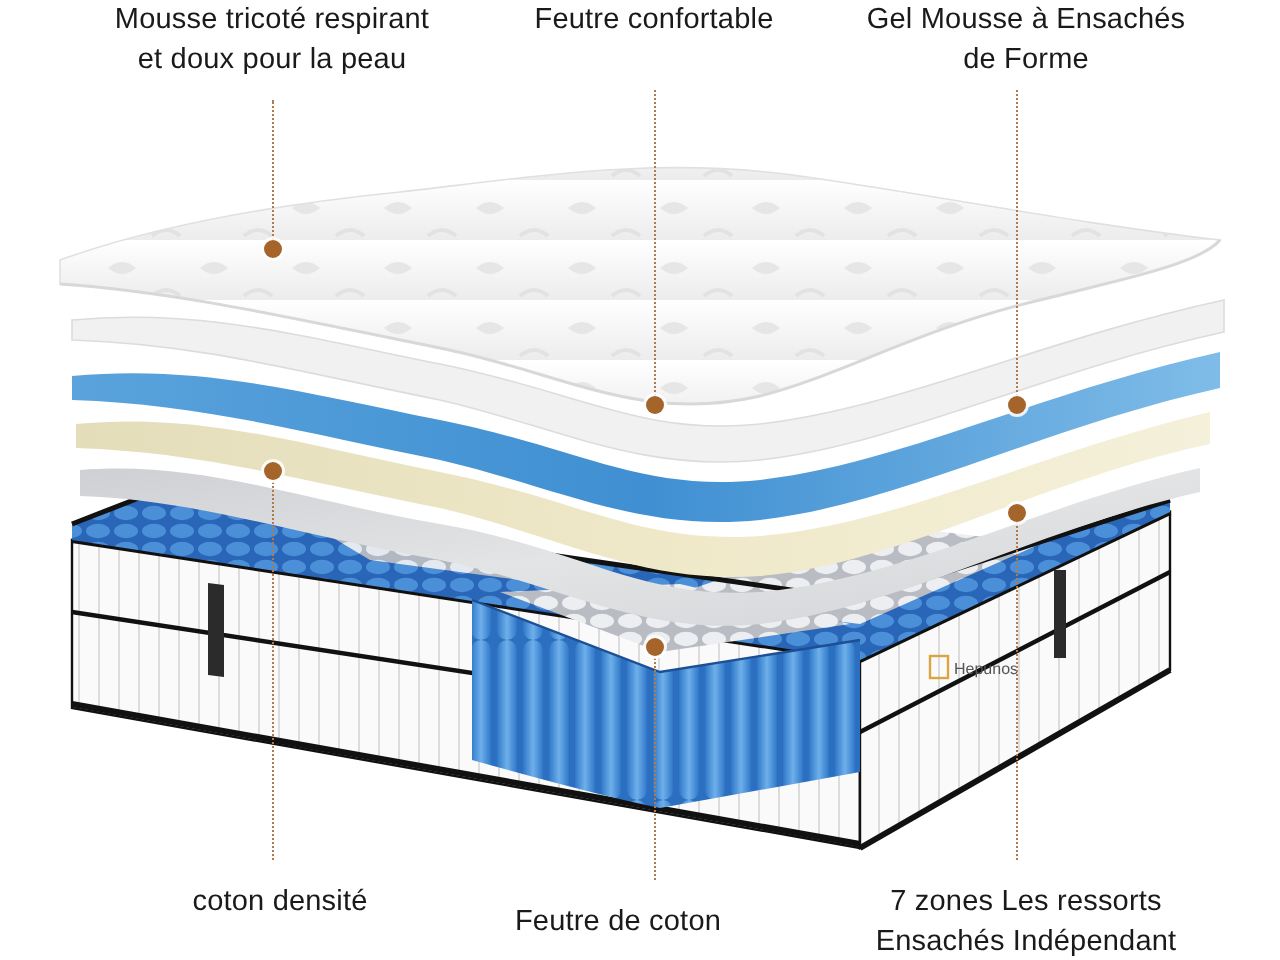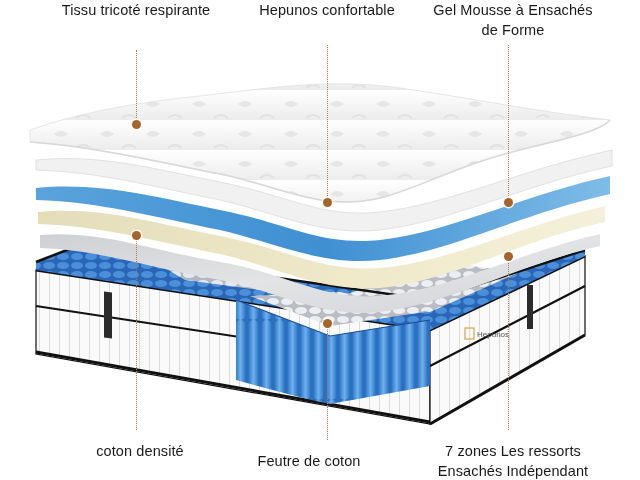--- a/index.html
+++ b/index.html
@@ -10,24 +10,25 @@
   .label span { display: block; white-space: nowrap; }
   #scene { position: absolute; left: 0; top: 0; width: 640px; height: 480px; }
   .leader { position: absolute; width: 0; border-left: 1.4px dotted #b07a4a; }
   .dot { position: absolute; width: 9px; height: 9px; border-radius: 50%;
          background: #a5652a; box-shadow: 0 0 0 1.5px rgba(255,255,255,0.85); }
 </style>
 </head>
 <body>
 
 <div class="label" style="left:36px; top:0px; width:200px;">
-  <span>Tissu tricoté respirante</span>
+  <span>Mousse tricoté respirant</span>
+  <span>et doux pour la peau</span>
 </div>
 <div class="label" style="left:237px; top:0px; width:180px;">
-  <span>Hepunos confortable</span>
+  <span>Feutre confortable</span>
 </div>
 <div class="label" style="left:418px; top:0px; width:190px;">
   <span>Gel Mousse à Ensachés</span>
   <span>de Forme</span>
 </div>
 <div class="label" style="left:50px; top:441px; width:180px;">
   <span>coton densité</span>
 </div>
 <div class="label" style="left:234px; top:451px; width:150px;">
   <span>Feutre de coton</span>

